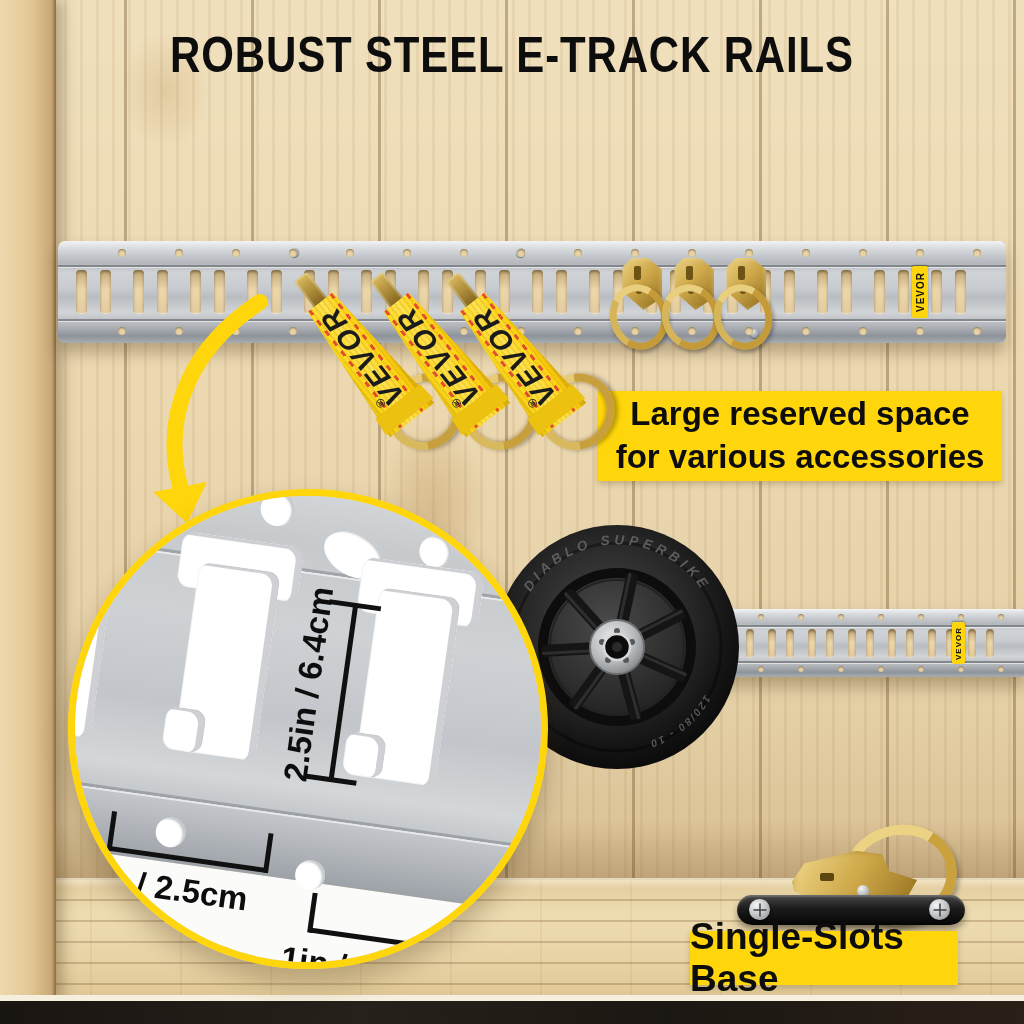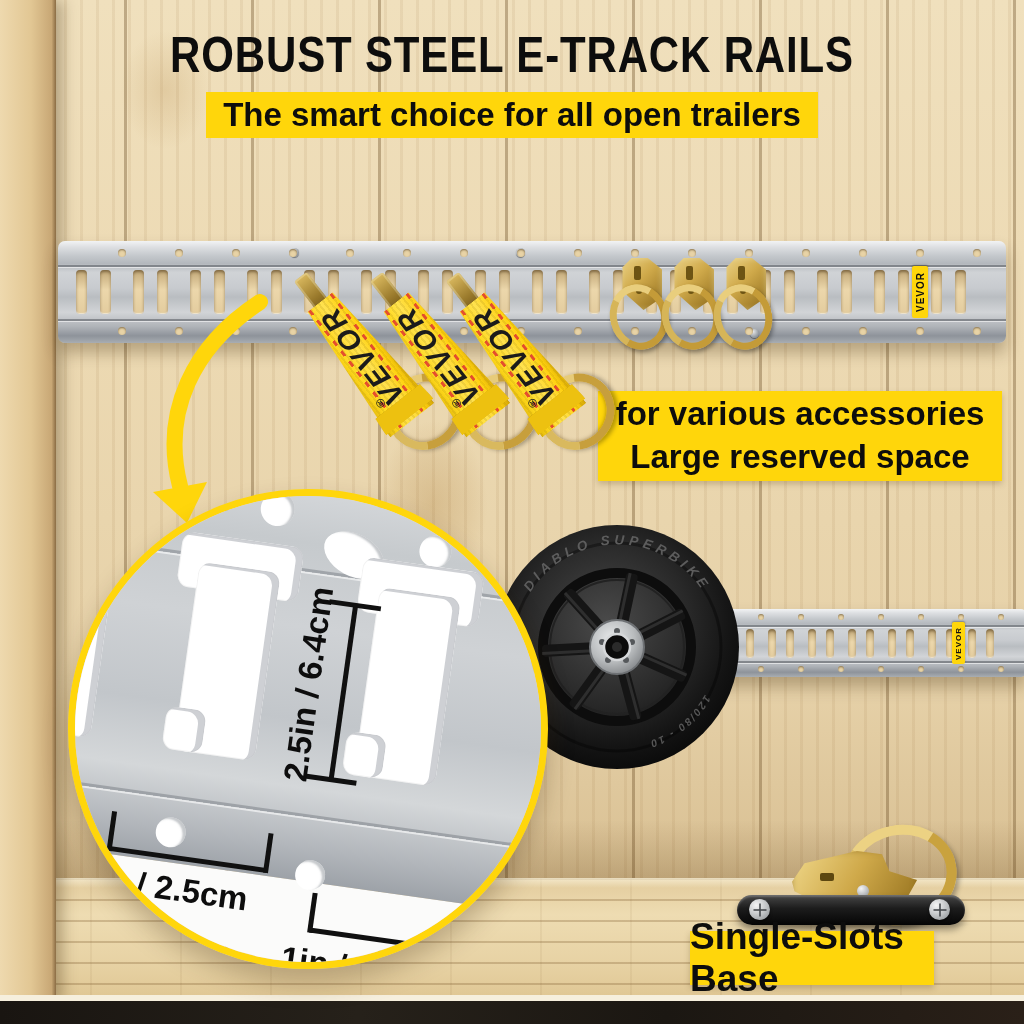--- a/index.html
+++ b/index.html
@@ -113,21 +113,21 @@
       transform:rotate(-16deg);box-shadow:1px 3px 4px rgba(0,0,0,.35);}
 
   
   .arrow-svg{position:absolute;left:135px;top:294px;z-index:5;}
 
   
   .callout{position:absolute;background:var(--yellow);display:flex;flex-direction:column;
       align-items:center;justify-content:center;font-weight:800;z-index:5;
       box-shadow:0 3px 6px rgba(80,55,10,.25);}
   .callout.reserved{left:598px;top:391px;width:404px;height:90px;font-size:33px;line-height:1.3;}
-  .callout.baselab{left:690px;top:931px;width:244px;height:54px;font-size:37px;z-index:8;}
+  .callout.baselab{left:690px;top:931px;width:268px;height:54px;font-size:37px;z-index:8;}
 
   
   .zoom-circle{position:absolute;left:68px;top:489px;width:466px;height:466px;border-radius:50%;
       border:7px solid var(--yellow);overflow:hidden;z-index:7;
       background:
         repeating-linear-gradient(90deg, rgba(110,80,40,0) 0 150px, rgba(110,80,40,.3) 150px 153px),
         linear-gradient(180deg,#eedcb6 0%,#e9d4aa 100%);
       box-shadow:0 14px 26px rgba(60,40,10,.28);}
   .zoom-scene{position:absolute;left:-90px;top:-60px;width:650px;height:650px;
       transform:rotate(8deg);transform-origin:50% 50%;}
@@ -180,21 +180,20 @@
   <div class="knot k2"></div>
   <div class="wall-shade"></div>
   <div class="floor"></div>
   <div class="floor-highlight"></div>
   <div class="post"></div>
   <div class="floor-edge"></div>
   <div class="under-shadow"></div>
   <div class="base-shadow"></div>
 
   <div class="title">ROBUST STEEL E-TRACK RAILS</div>
-  <div class="subtitle">The smart choice for all open trailers</div>
 
 
   <div class="rail" style="left:58px;top:241px;width:948px;height:102px;z-index:4">
     <div class="ridge" style="top:24px"></div>
     <div class="ridge" style="top:78px"></div>
     <div class="screw-sm" style="left:232px;top:7px"></div>
     <div class="screw-sm" style="left:458px;top:7px"></div>
     <div class="screw-sm" style="left:692px;top:88px"></div>
   <div class="slot" style="left: 18px; top: 29px; width: 11px; height: 44px;"></div>
       <div class="slot" style="left: 42px; top: 29px; width: 11px; height: 44px;"></div>
@@ -300,22 +299,22 @@
     <div class="plate"></div>
     <div class="ring"></div>
   </div>
 
   <svg class="arrow-svg" width="160" height="230" viewBox="0 0 160 230">
     <path d="M 125,8 C 58,52 26,118 45,192" fill="none" stroke="#FFD60B" stroke-width="16" stroke-linecap="round"></path>
     <polygon points="18,198 72,188 52,229" fill="#FFD60B"></polygon>
   </svg>
 
   <div class="callout reserved">
+    <span>Large reserved space</span>
     <span>for various accessories</span>
-    <span>Large reserved space</span>
   </div>
 
   <div class="rail" style="left:556px;top:609px;width:470px;height:68px;z-index:4;border-radius:5px">
     <div class="ridge" style="top:16px"></div>
     <div class="ridge" style="top:52px"></div>
   <div class="slot" style="left: 12px; top: 19.5px; width: 8px; height: 29px;"></div>
       <div class="slot" style="left: 30px; top: 19.5px; width: 8px; height: 29px;"></div>
       <div class="hole" style="left: 42px; top: 5px; width: 6px; height: 6px;"></div>
       <div class="hole" style="left: 42px; top: 57px; width: 6px; height: 6px;"></div>
       <div class="slot" style="left: 52px; top: 19.5px; width: 8px; height: 29px;"></div>

